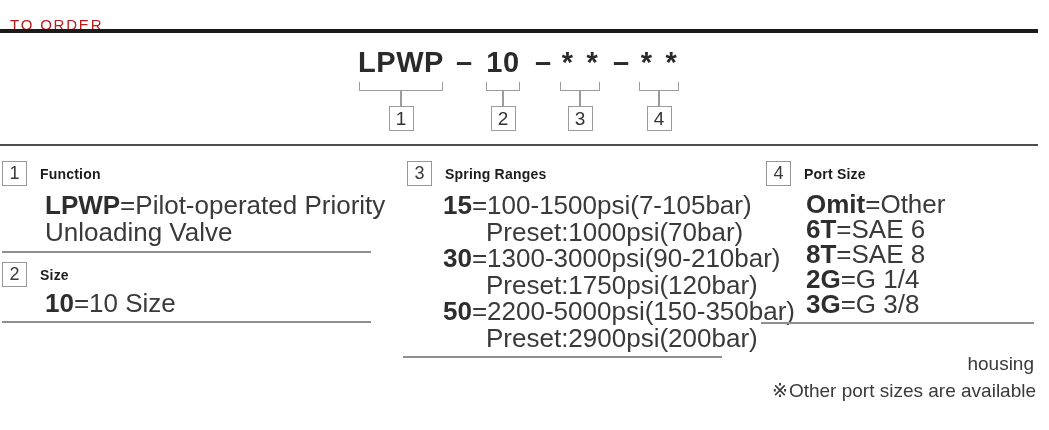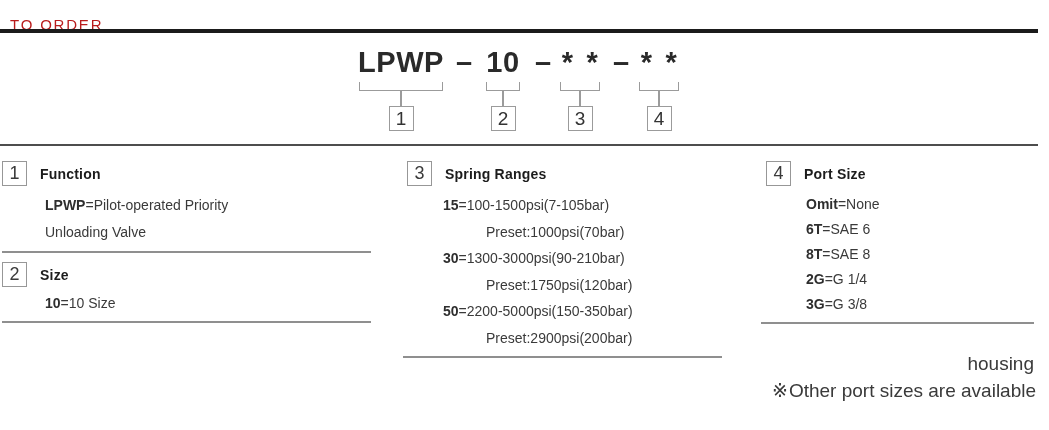--- a/index.html
+++ b/index.html
@@ -68,21 +68,21 @@
   .sec-head { display:flex; align-items:center; gap:13px; }
   .col3 .sec-head { padding-left:4px; }
   .col4 .sec-head { padding-left:5px; }
   .numbox {
     width:25px; height:25px; border:1.5px solid #979797;
     display:flex; align-items:center; justify-content:center;
     font-size:18px; color:#3a3a3a; flex:0 0 auto; background:#ffffff;
   }
   .sec-title { font-size:14px; font-weight:bold; color:#1c1c1c; letter-spacing:0.2px; white-space:nowrap; }
 
-  .sec-body { margin-top:6px; font-size:14px; color:#3a3a3a; }
+  .sec-body { margin-top:6px; font-size:26px; color:#3a3a3a; }
   .col1 .sec-body { padding-left:43px; line-height:27px; }
   .col1 .section2 .sec-body { margin-top:3px; line-height:26px; }
   .col3 .sec-body { line-height:26.5px; }
   .col4 .sec-body { padding-left:45px; line-height:25px; }
   .bodyline { white-space:nowrap; }
   .code-token { font-weight:bold; color:#2e2e2e; }
   .spring-code   { padding-left:40px; white-space:nowrap; }
   .spring-preset { padding-left:83px; white-space:nowrap; }
 
   
@@ -200,21 +200,21 @@
 
   <div class="col col4">
     <div class="section">
       <div class="sec-head">
         <span class="numbox">
             <span>4</span>
           </span>
         <span class="sec-title">Port Size</span>
       </div>
       <div class="sec-body">
-        <div class="bodyline"><span class="code-token">Omit</span><span>=None</span></div>
+        <div class="bodyline"><span class="code-token">Omit</span><span>=Other</span></div>
         <div class="bodyline"><span class="code-token">6T</span><span>=SAE 6</span></div>
         <div class="bodyline"><span class="code-token">8T</span><span>=SAE 8</span></div>
         <div class="bodyline"><span class="code-token">2G</span><span>=G 1/4</span></div>
         <div class="bodyline"><span class="code-token">3G</span><span>=G 3/8</span></div>
       </div>
     </div>
 
     <div class="notes">
       <div class="note">
         <div class="note-line2">housing</div>

